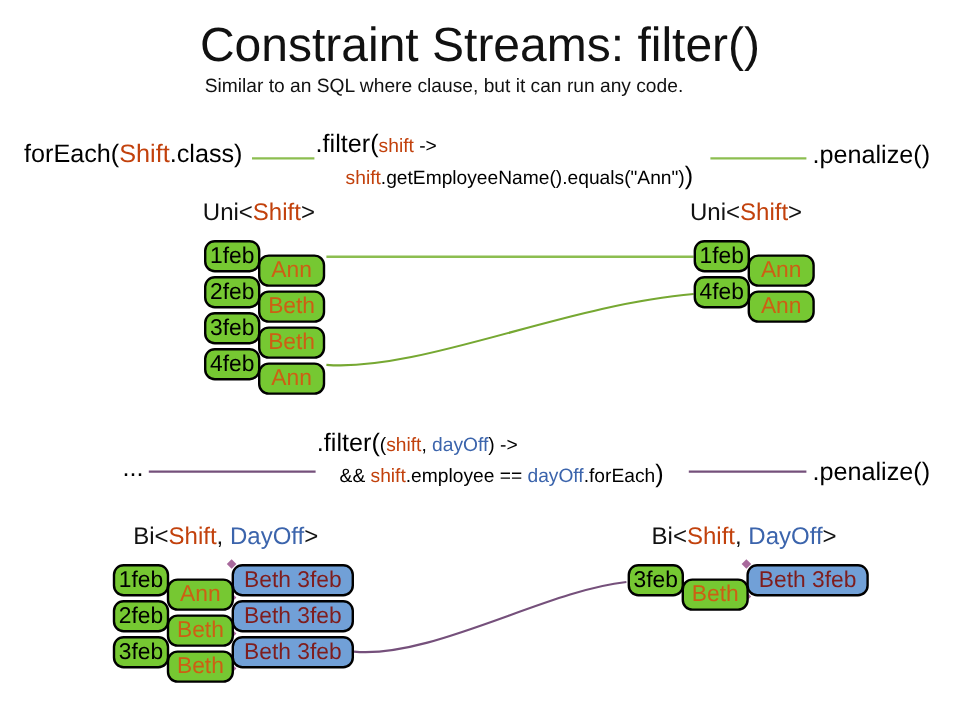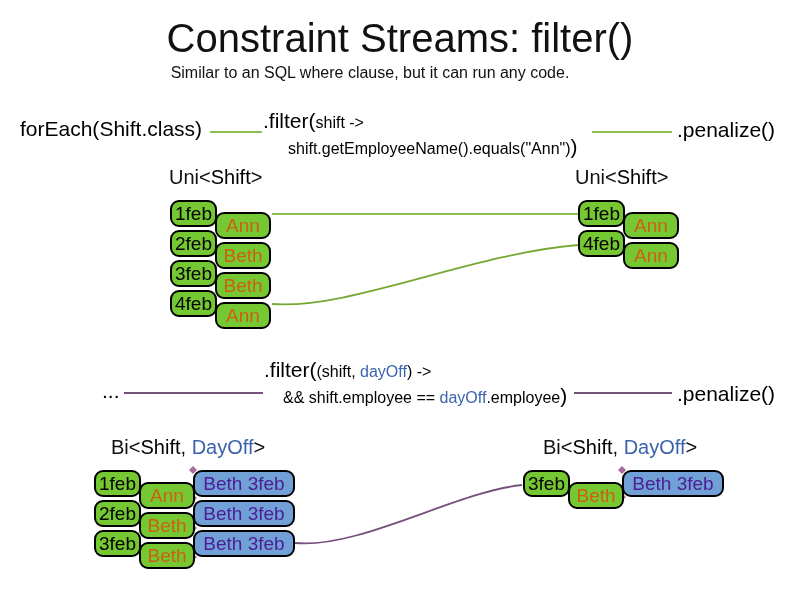--- a/index.html
+++ b/index.html
@@ -16,35 +16,35 @@
     text-align:center; font-size:40px; font-weight:400; color:#111;
   }
   #subtitle {
     position:absolute; left:0; top:64px; width:740px;
     text-align:center; font-size:16px; color:#111;
   }
 
   .code { position:absolute; white-space:nowrap; color:#000; }
   .lg { font-size:21px; line-height:26px; }
   .sm { font-size:16px; line-height:23px; }
-  .grn { color:#000000; }
+  .grn { color:#c2410c; }
   .blu { color:#3b64ac; }
 
   .tlabel { position:absolute; white-space:nowrap; font-size:20px; color:#111; }
 
   .dtable { position:absolute; }
   .trow { display:flex; height:27px; margin-bottom:3px; position:relative; }
   .cell {
     border:2px solid #000; border-radius:9px;
     font-size:19px; line-height:23px; text-align:center;
     height:27px; overflow:hidden;
   }
   .cell.date { width:47px; background:#76c832; color:#000; position:relative; z-index:3; }
   .cell.name { width:56px; margin-left:-2px; background:#76c832; color:#cd5f14; position:relative; z-index:2;margin-top:12px; }
-  .cell.pair { width:102px; margin-left:-2px; background:#71a0d7; color:#4c1d95; position:relative; z-index:1; }
+  .cell.pair { width:102px; margin-left:-2px; background:#71a0d7; color:#7f1d1d; position:relative; z-index:1; }
 
   svg#connectors { position:absolute; left:0; top:0; width:800px; height:600px; pointer-events:none; }
 </style>
 </head>
 <body>
 
 <div id="canvas">
 
   <svg id="connectors" viewBox="0 0 800 600">
     <line x1="210" y1="132" x2="262" y2="132" stroke="#8cbe50" stroke-width="2"></line>
@@ -119,21 +119,21 @@
     </div>
   </div>
 
   <div class="code lg" style="left:102px; top:378px;">...</div>
 
   <div class="code" style="left:264px; top:357px;">
     <div>
       <span class="lg">.filter(</span><span class="sm">(</span><span class="sm grn">shift</span><span class="sm">, </span><span class="sm blu">dayOff</span><span class="sm">) -&gt;</span>
     </div>
     <div style="padding-left:19px;">
-      <span class="sm">&amp;&amp; </span><span class="sm grn">shift</span><span class="sm">.employee == </span><span class="sm blu">dayOff</span><span class="sm">.employee</span><span class="lg">)</span>
+      <span class="sm">&amp;&amp; </span><span class="sm grn">shift</span><span class="sm">.employee == </span><span class="sm blu">dayOff</span><span class="sm">.forEach</span><span class="lg">)</span>
     </div>
   </div>
 
   <div class="code lg" style="left:677px; top:381px;">.penalize()</div>
 
   <div class="tlabel" style="left:111px; top:436px;">
     <span>Bi&lt;</span><span class="grn">Shift</span><span>, </span><span class="blu">DayOff</span><span>&gt;</span>
   </div>
   <div class="tlabel" style="left:543px; top:436px;">
     <span>Bi&lt;</span><span class="grn">Shift</span><span>, </span><span class="blu">DayOff</span><span>&gt;</span>

